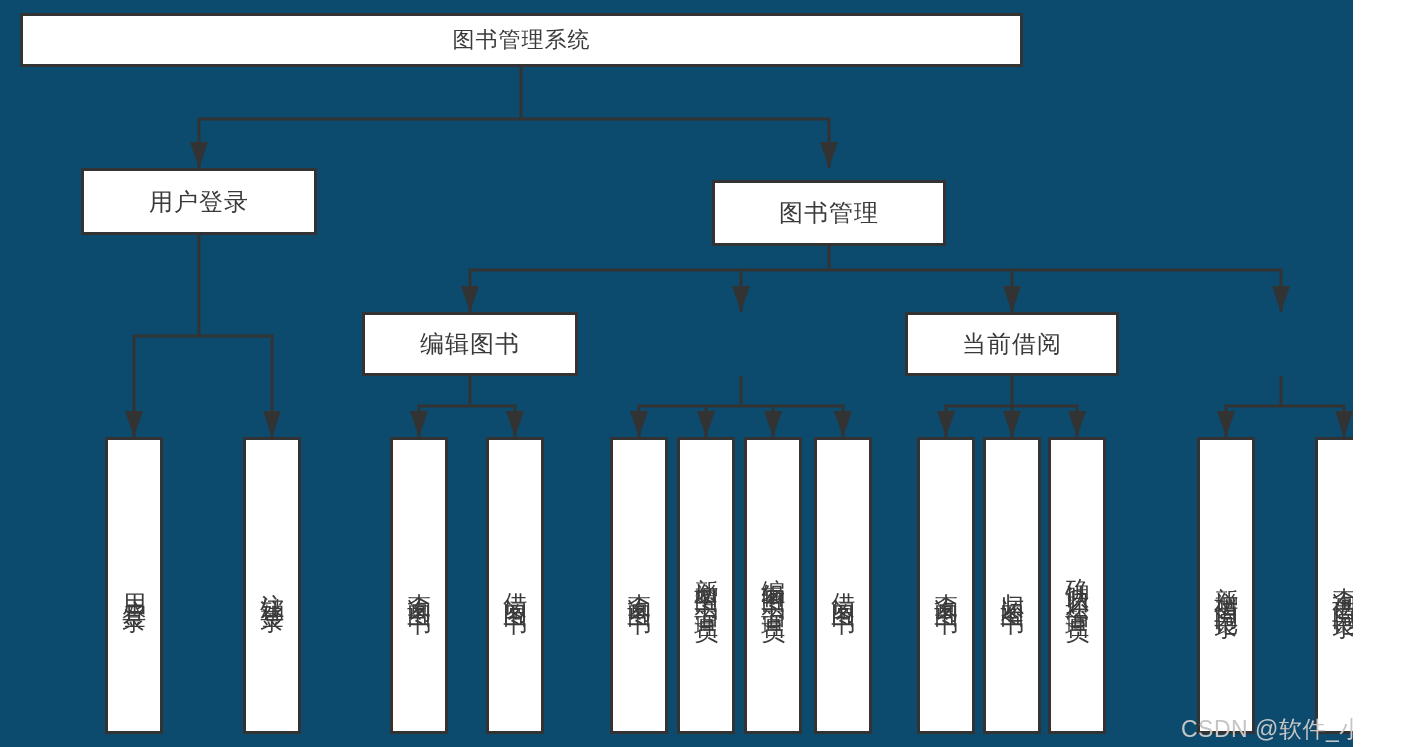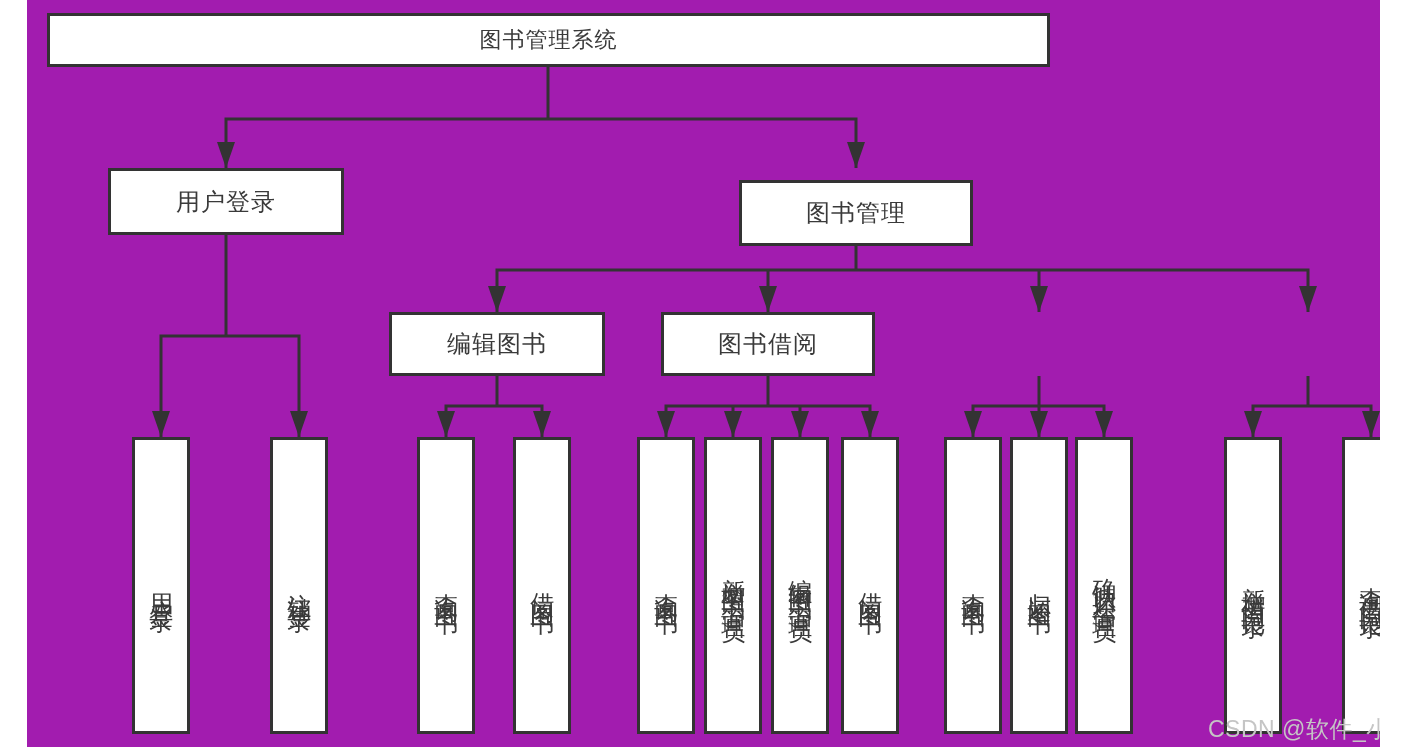--- a/index.html
+++ b/index.html
@@ -4,25 +4,24 @@
 <style>
   html, body {
     margin: 0;
     padding: 0;
     background: #ffffff;
   }
   .stage {
     position: relative;
     width: 1353px;
     height: 747px;
-    background: #a21caf;
+    background: #0c4a6e;
     overflow: hidden;
     font-family: "Liberation Sans", "DejaVu Sans", sans-serif;
     color: #3a3a3a;
-    margin-left: 27px;
   }
   .connectors {
     position: absolute;
     left: 0;
     top: 0;
     z-index: 1;
   }
   .box {
     position: absolute;
     box-sizing: border-box;
@@ -99,21 +98,21 @@
       <path d="M1226,437 V406 H1344 V437" marker-start="url(#arrow)" marker-end="url(#arrow)"></path>
     </g>
   </svg>
 
   <div class="box hbox root" style="left:20px;top:13px;width:1003px;height:54px">图书管理系统</div>
 
   <div class="box hbox" style="left:81px;top:168px;width:236px;height:67px">用户登录</div>
   <div class="box hbox" style="left:712px;top:180px;width:234px;height:66px">图书管理</div>
 
   <div class="box hbox" style="left:362px;top:312px;width:216px;height:64px">编辑图书</div>
-  <div class="box hbox" style="left:634px;top:312px;width:214px;height:64px">图书借阅</div>
+  <div class="box hbox" style="left:905px;top:312px;width:214px;height:64px">当前借阅</div>
 
   <div class="box vbox" style="left:105px;top:437px;width:58px;height:297px">用户登录</div>
   <div class="box vbox" style="left:243px;top:437px;width:58px;height:297px">注销登录</div>
 
   <div class="box vbox" style="left:390px;top:437px;width:58px;height:297px">查询图书</div>
   <div class="box vbox" style="left:486px;top:437px;width:58px;height:297px">借阅图书</div>
 
   <div class="box vbox" style="left:610px;top:437px;width:58px;height:297px">查询图书</div>
   <div class="box vbox" style="left:677px;top:437px;width:58px;height:297px">新增图书（管理员）</div>
   <div class="box vbox" style="left:744px;top:437px;width:58px;height:297px">编辑图书（管理员）</div>

